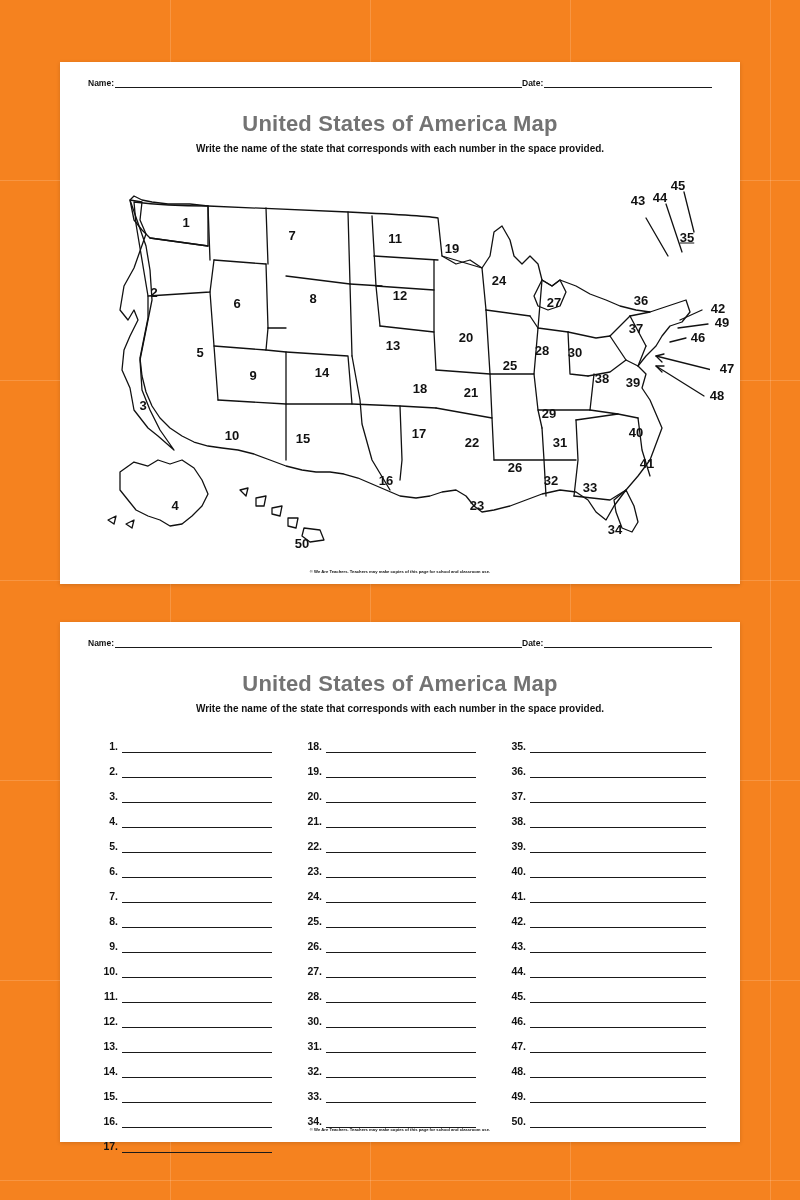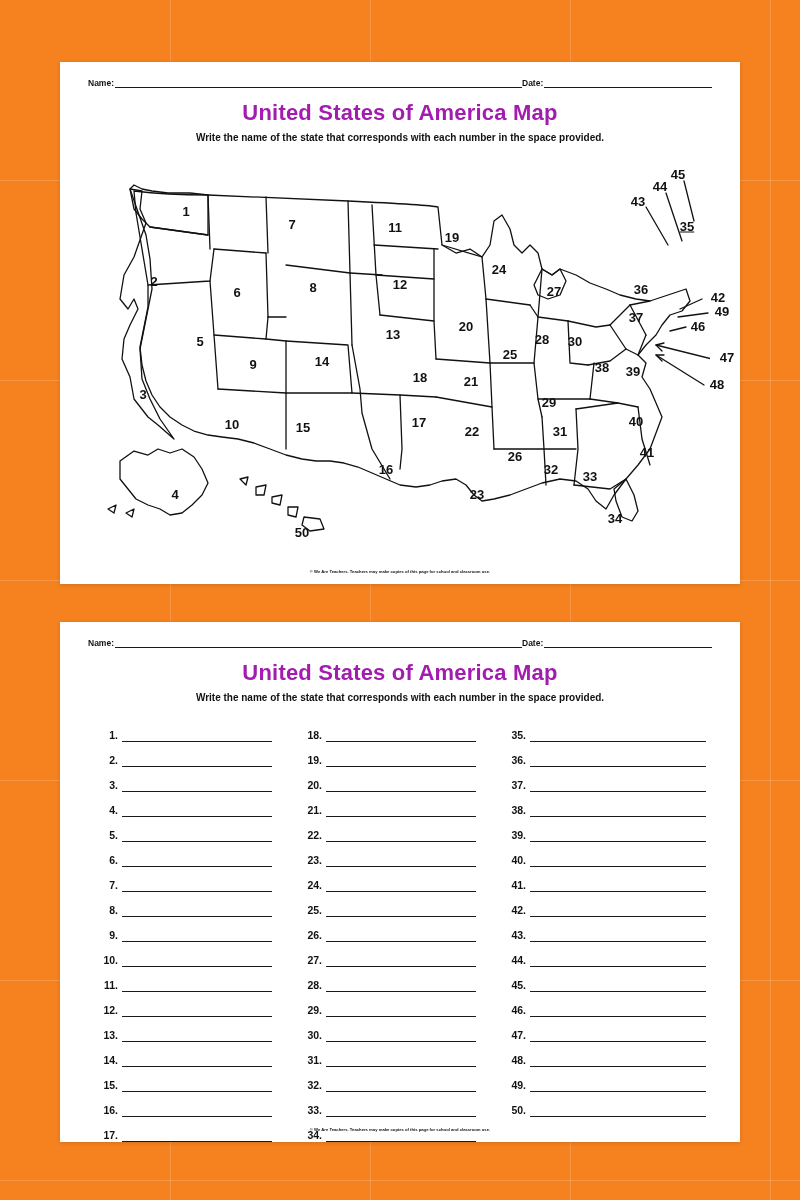--- a/index.html
+++ b/index.html
@@ -59,22 +59,22 @@
     flex: 1 1 auto;
     border-bottom: 1px solid #1a1a1a;
     height: 9px;
     margin-left: 1px;
   }
 
   .title {
     text-align: center;
     font-size: 22px;
     font-weight: bold;
-    color: #a21caf;
-    margin-top: 12px;
+    color: #737373;
+    margin-top: 23px;
     letter-spacing: 0.2px;
   }
   .subtitle {
     text-align: center;
     font-size: 10px;
     font-weight: bold;
     color: #111;
     margin-top: 6px;
   }
   .footer {
@@ -288,21 +288,21 @@
     <div class="map-num" style="left:500px; top:327px;">33</div>
     <div class="map-num" style="left:525px; top:369px;">34</div>
     <div class="map-num" style="left:597px; top:77px;text-decoration:underline;">35</div>
     <div class="map-num" style="left:551px; top:140px;">36</div>
     <div class="map-num" style="left:546px; top:168px;">37</div>
     <div class="map-num" style="left:512px; top:218px;">38</div>
     <div class="map-num" style="left:543px; top:222px;">39</div>
     <div class="map-num" style="left:546px; top:272px;">40</div>
     <div class="map-num" style="left:557px; top:303px;">41</div>
     <div class="map-num" style="left:628px; top:148px;">42</div>
-    <div class="map-num" style="left:548px; top:52px;text-align:center;">43</div>
+    <div class="map-num" style="left:548px; top:40px;text-align:center;">43</div>
     <div class="map-num" style="left:570px; top:37px;">44</div>
     <div class="map-num" style="left:588px; top:25px;">45</div>
     <div class="map-num" style="left:608px; top:177px;">46</div>
     <div class="map-num" style="left:637px; top:208px;">47</div>
     <div class="map-num" style="left:627px; top:235px;">48</div>
     <div class="map-num" style="left:632px; top:162px;">49</div>
     <div class="map-num" style="left:212px; top:383px;">50</div>
   </div>
 
   <div class="footer">© We Are Teachers. Teachers may make copies of this page for school and classroom use.</div>
@@ -435,24 +435,20 @@
         </div>
       <div class="ans-row">
           <span class="ans-num">27.</span>
           <span class="ans-rule"></span>
         </div>
       <div class="ans-row">
           <span class="ans-num">28.</span>
           <span class="ans-rule"></span>
         </div>
       <div class="ans-row">
-          <span class="ans-num">29.</span>
-          <span class="ans-rule"></span>
-        </div>
-      <div class="ans-row">
           <span class="ans-num">30.</span>
           <span class="ans-rule"></span>
         </div>
       <div class="ans-row">
           <span class="ans-num">31.</span>
           <span class="ans-rule"></span>
         </div>
       <div class="ans-row">
           <span class="ans-num">32.</span>
           <span class="ans-rule"></span>

